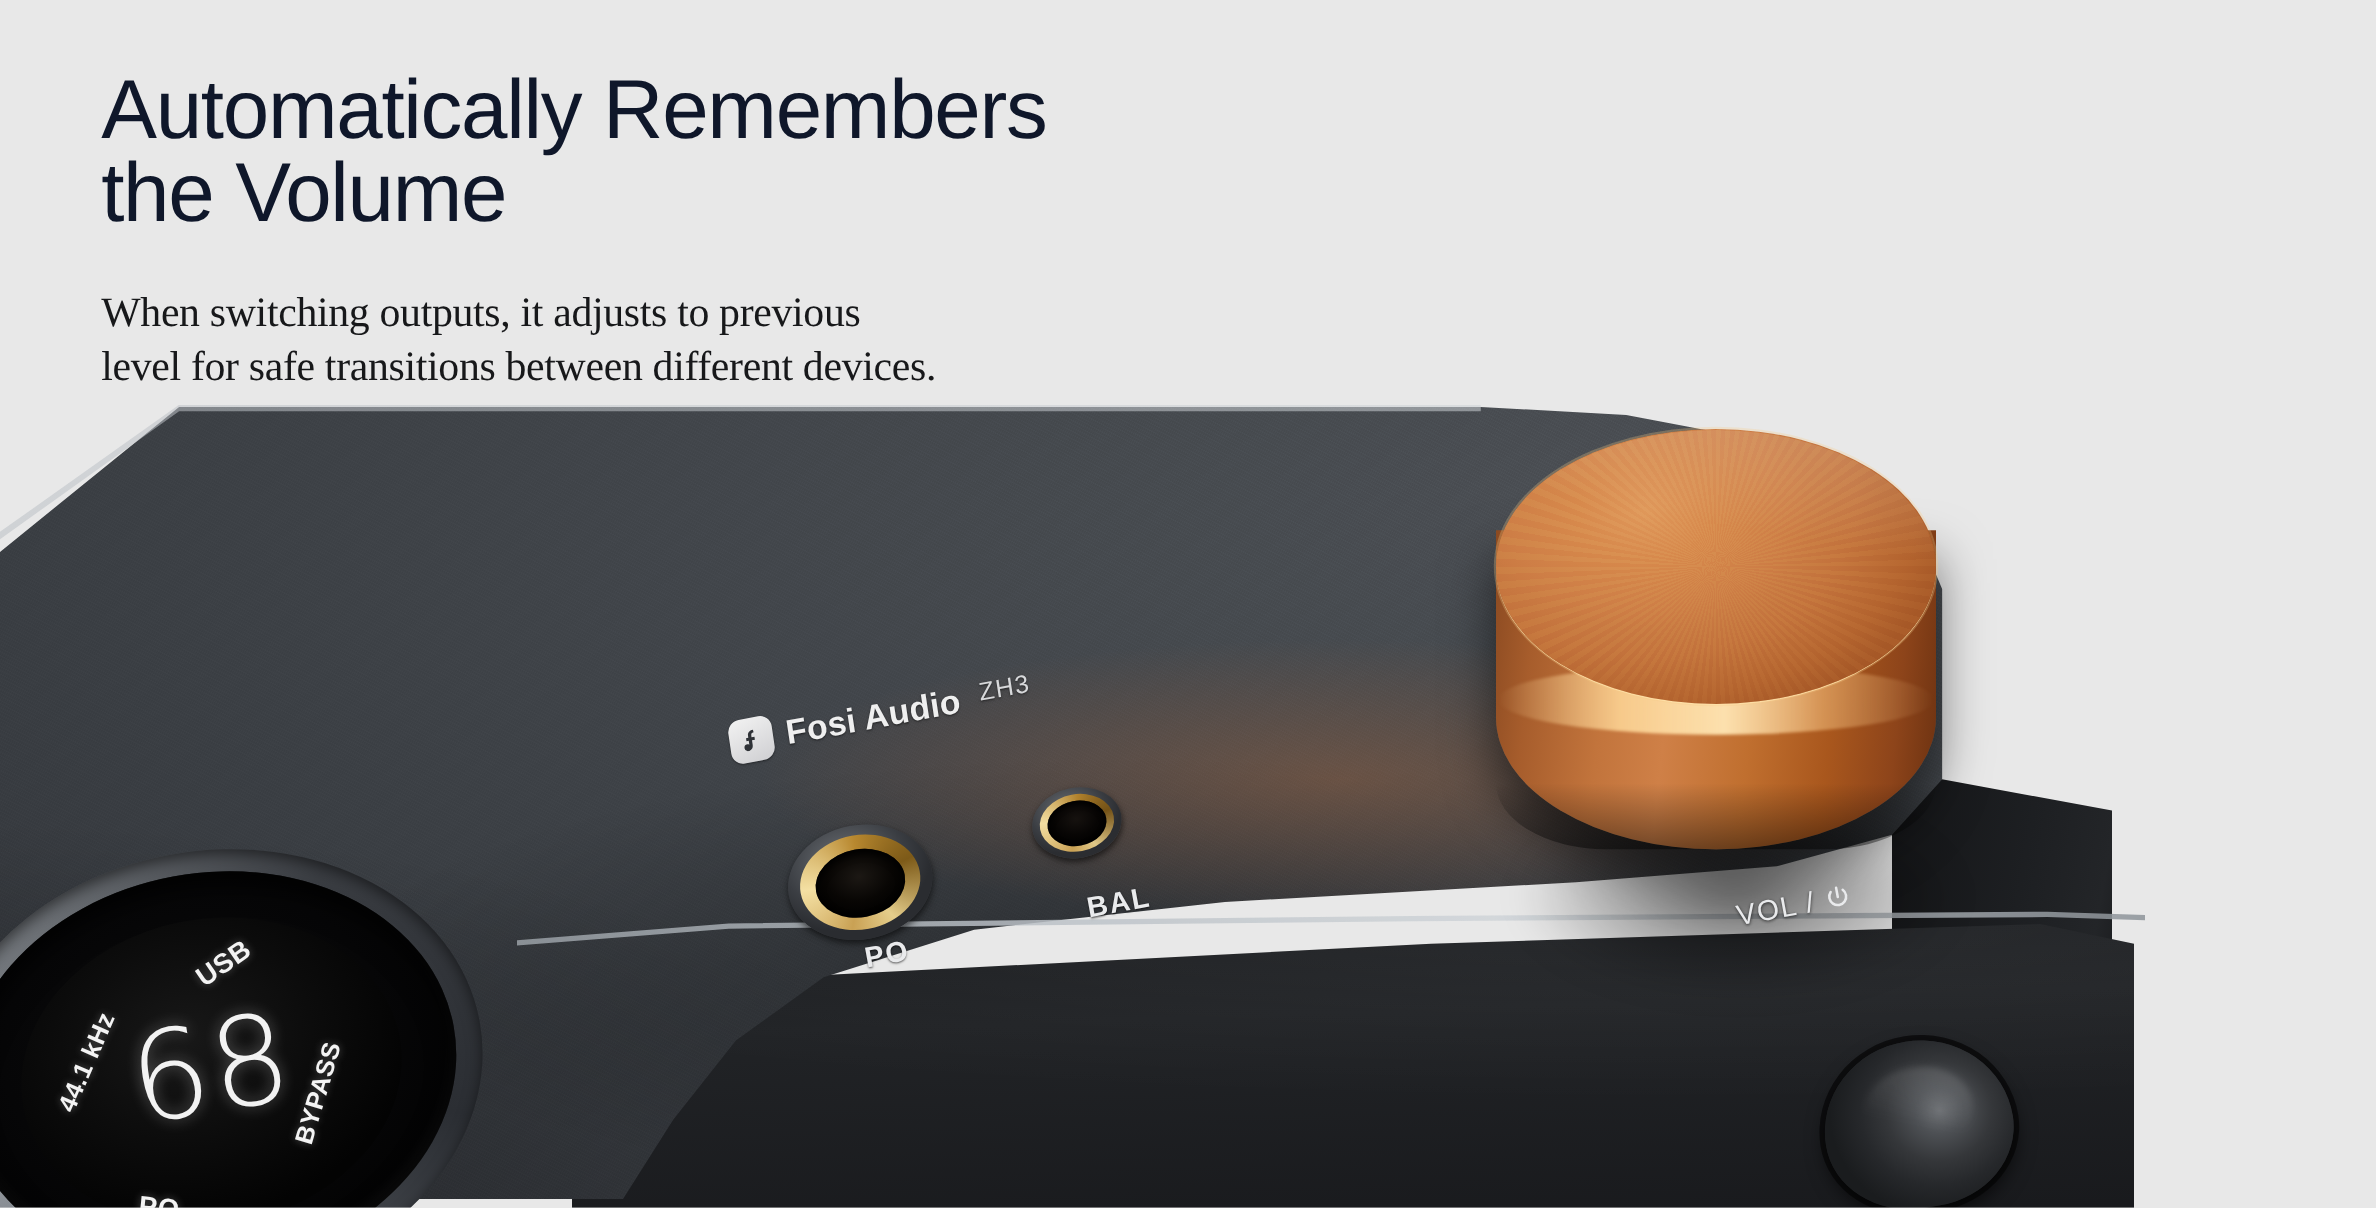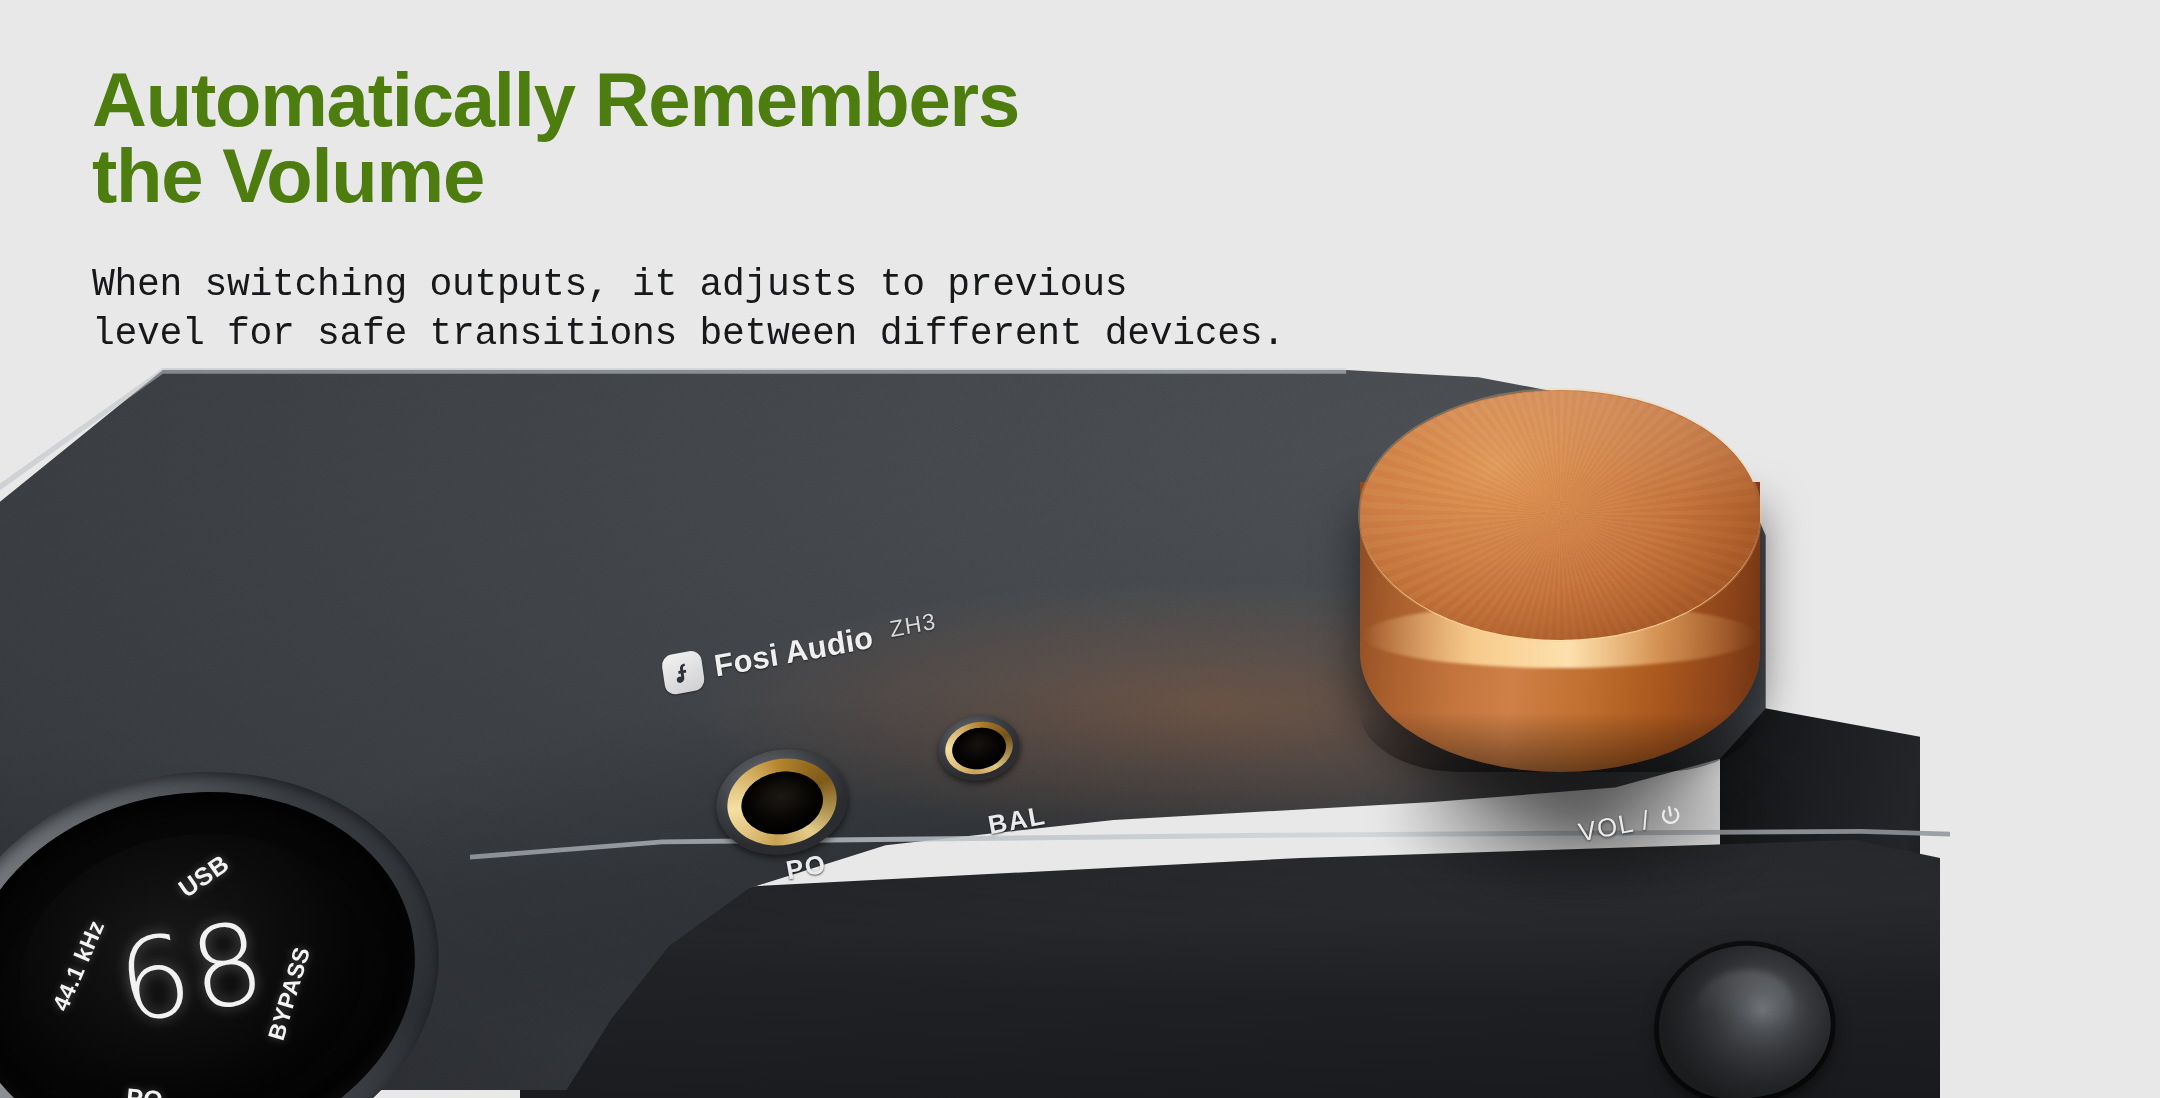--- a/index.html
+++ b/index.html
@@ -10,35 +10,35 @@
     position:relative;
   }
 
   #stage { position:absolute; inset:0; background:#e8e8e8; overflow:hidden; }
 
   
   .copy { position:absolute; left:92px; top:62px; width:1250px; z-index:60; }
   .headline {
     font-size:76px;
     line-height:1.0;
-    font-weight:bold;
-    color:#4d7c0f;
+    font-weight:normal;
+    color:#0f172a;
     letter-spacing:-1.2px;
     font-family:"Liberation Sans","DejaVu Sans",sans-serif;
     white-space:pre-line;
   }
   .subcopy {
     margin-top:46px;
     font-size:38px;
     line-height:1.30;
     color:#17181a;
     font-weight:400;
     letter-spacing:-0.3px;
     white-space:pre-line;
-    font-family:Liberation Mono, monospace;
+    font-family:Liberation Serif, serif;
   }
 
   
   #device { position:absolute; left:0; top:0; width:2160px; height:1098px; z-index:10; }
 
   .face { position:absolute; }
 
   
   .side-right {
     left:1720px; top:700px; width:200px; height:460px;

